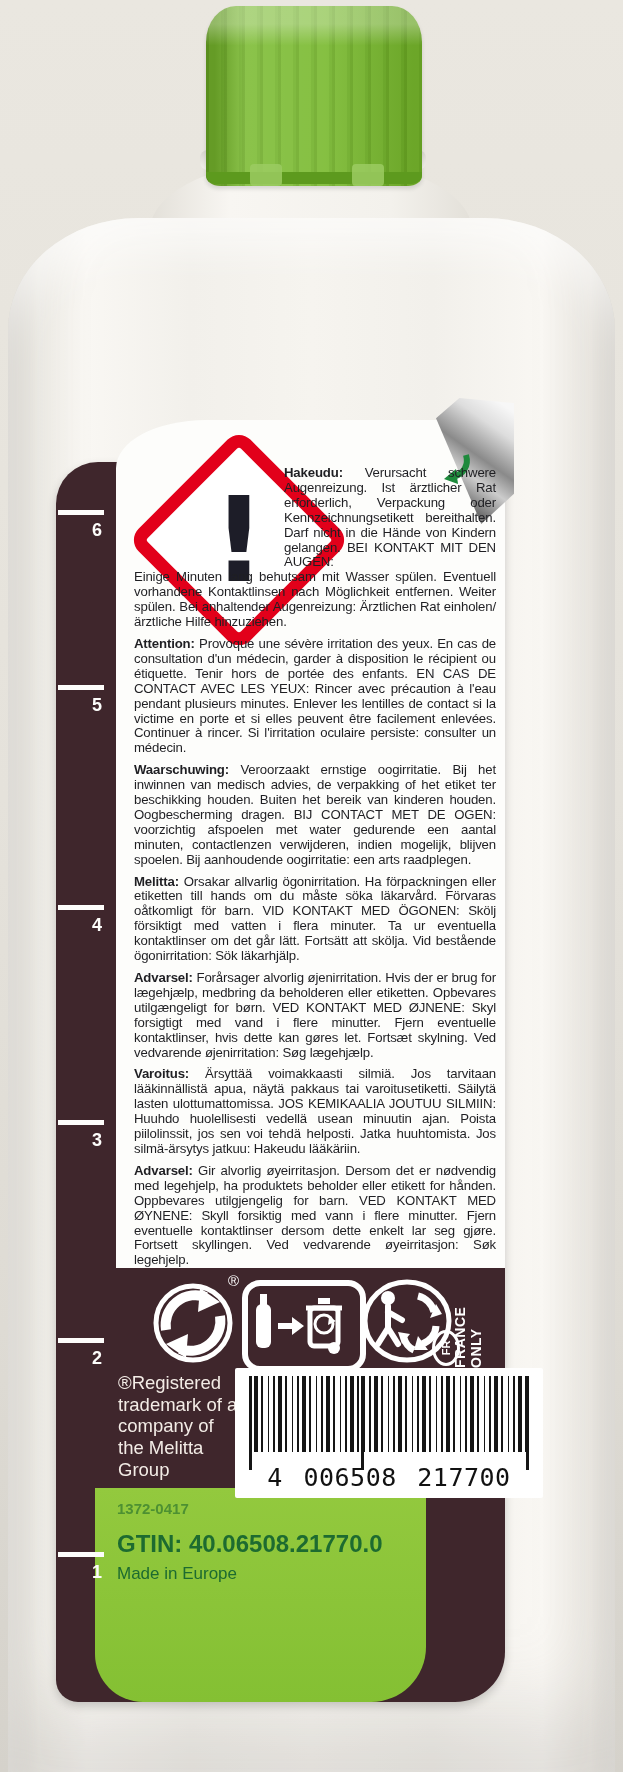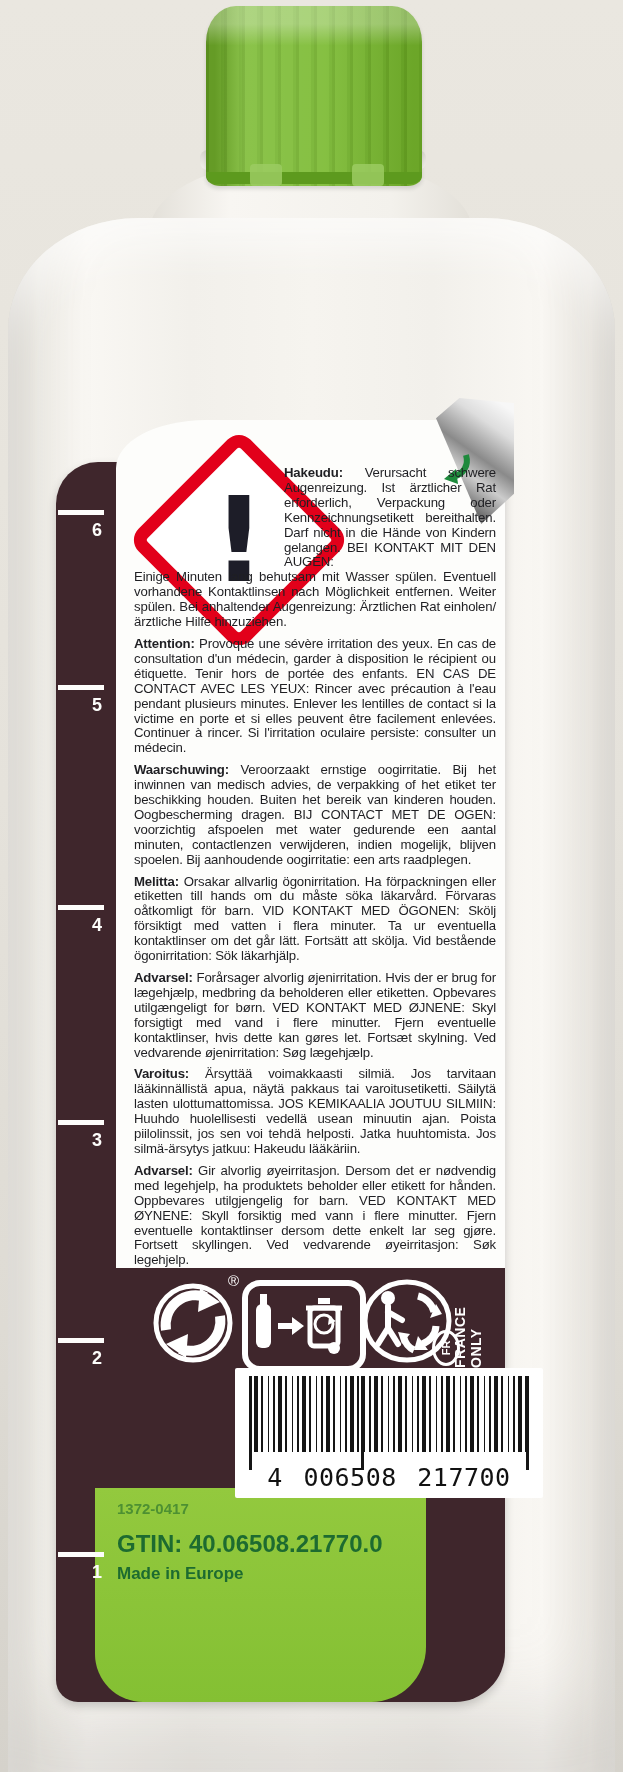--- a/index.html
+++ b/index.html
@@ -61,21 +61,21 @@
   .bars{position:absolute;left:14px;right:14px;top:8px;height:76px;
     background:repeating-linear-gradient(90deg,#151515 0 2px,#fff 2px 5px,#151515 5px 9px,#fff 9px 12px,#151515 12px 14px,#fff 14px 19px,#151515 19px 20px,#fff 20px 24px);}
   .guard{position:absolute;top:8px;width:3px;height:94px;background:#151515;}
   .digits{position:absolute;left:0;right:0;bottom:6px;text-align:center;color:#111;
     font-family:"DejaVu Sans Mono",monospace;font-size:25px;letter-spacing:.5px;word-spacing:5px;}
   
   .green{left:95px;top:1488px;width:331px;height:214px;border-radius:0 0 55px 48px;
     background:linear-gradient(180deg,#93c93e,#84c033);}
   .batch{left:22px;top:12px;color:#4d9032;font-weight:700;font-size:15px;}
   .gtin{left:22px;top:42px;color:#1d6b30;font-weight:700;font-size:24px;}
-  .madein{left:22px;top:76px;color:#1d6b30;font-weight:700;font-size:17px;}
+  .madein{left:22px;top:76px;color:#1d6b30;font-weight:400;font-size:17px;}
   .volume{left:196px;top:24px;color:#1d6b30;font-weight:700;font-size:60px;letter-spacing:-2px;line-height:1;}
 </style>
 </head>
 <body>
 
 <div class="stage">
 
   <div class="abs bottle-neck"></div>
   <div class="abs cap-collar"></div>
   <div class="abs bottle-body"></div>
@@ -160,20 +160,21 @@
     <polygon points="70,40 82,36 76,26" fill="#fff"></polygon>
     <path d="M76 48 A20 20 0 0 1 62 66" fill="none" stroke="#fff" stroke-width="7"></path>
     <polygon points="58,58 54,72 68,72" fill="#fff"></polygon>
     <path d="M54 72 A18 18 0 0 1 44 60" fill="none" stroke="#fff" stroke-width="7"></path>
     <polygon points="50,56 38,54 42,66" fill="#fff"></polygon>
   </svg>
 
   <div class="abs fr-badge">FR</div>
   <div class="abs vert" style="left:452px;top:1276px;height:92px;">FRANCE ONLY</div>
 
+  <div class="abs tm">®Registered trademark of a company of the Melitta Group</div>
 
   <div class="abs barcode">
     <div class="bars"></div>
     <div class="guard" style="left:14px;"></div>
     <div class="guard" style="left:126px;"></div>
     <div class="guard" style="right:14px;"></div>
     <div class="digits">4 006508 217700</div>
   </div>
 
 </div>

